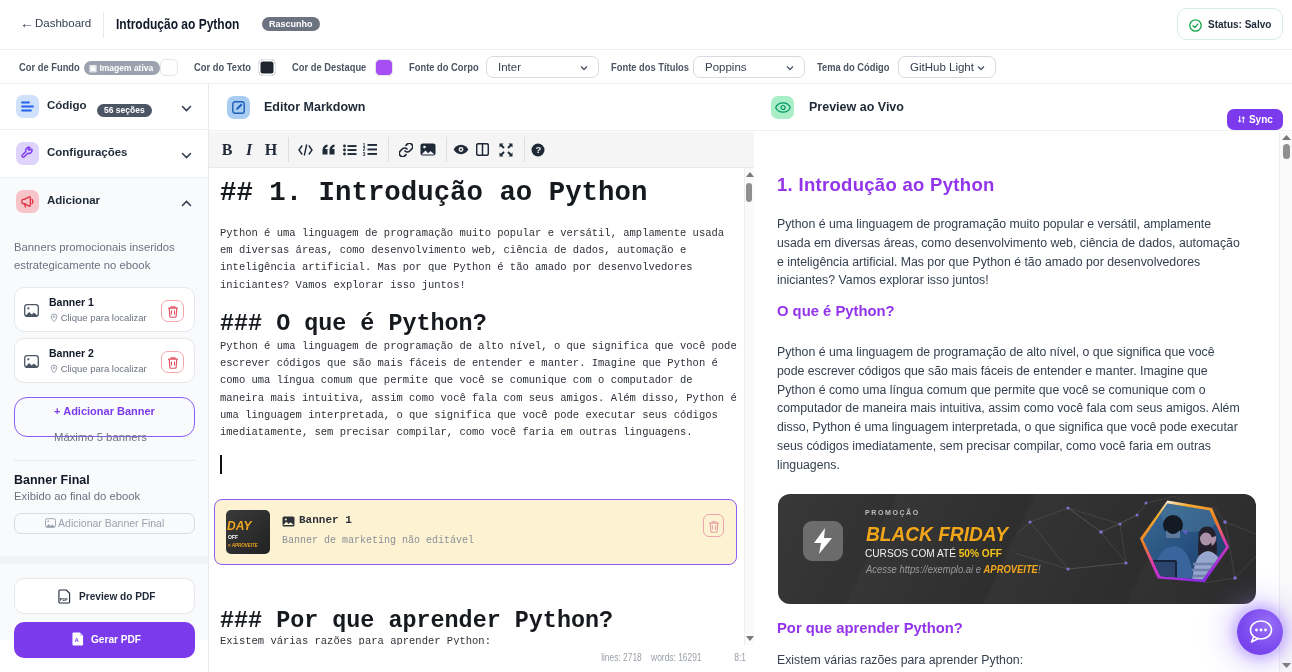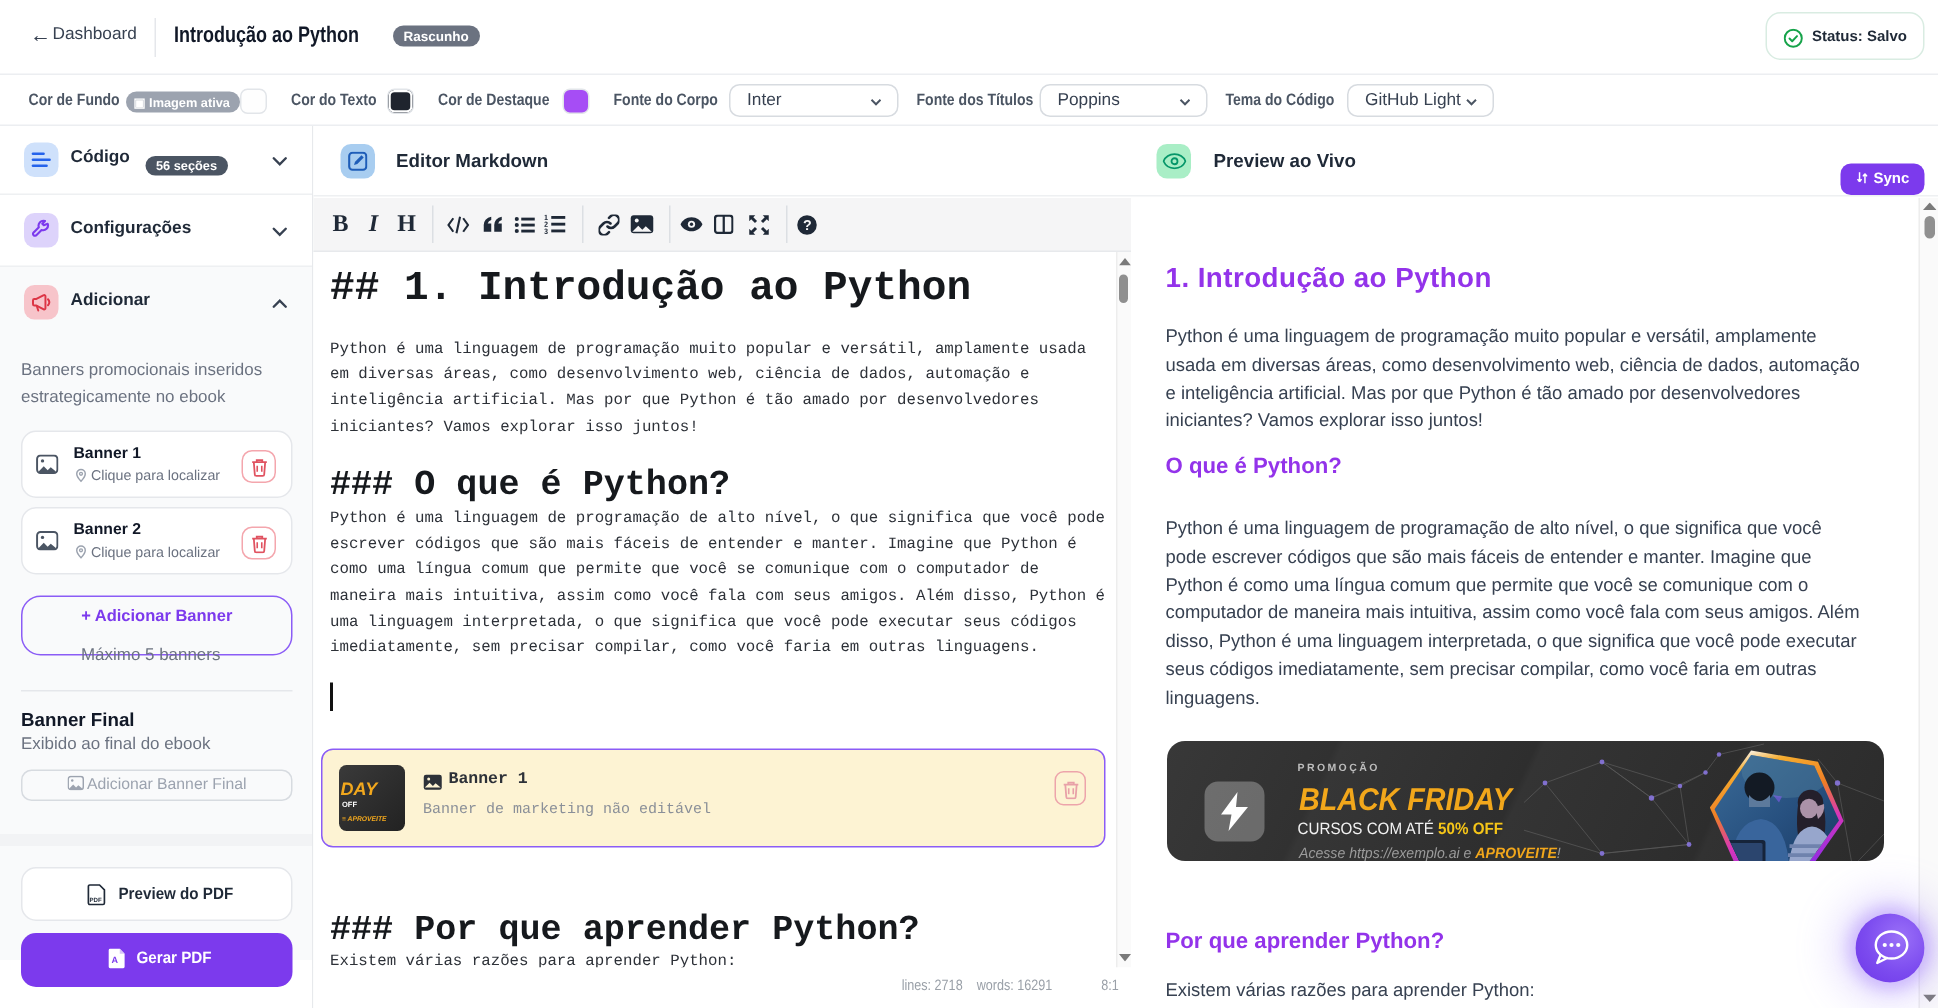--- a/index.html
+++ b/index.html
@@ -133,21 +133,21 @@
   letter-spacing:0.3px; white-space:nowrap; }
 .pvpara { position:absolute; left:23px; font-size:12.3px; line-height:18.8px; color:#374151; white-space:pre; }
 #pv-h3a { position:absolute; left:23px; top:171px; font-size:14.8px; line-height:17px; font-weight:700; color:#9333ea; }
 #pv-h3b { position:absolute; left:23px; top:487.5px; font-size:14.8px; line-height:17px; font-weight:700; color:#9333ea; }
 #pv-last { position:absolute; left:23px; top:519px; font-size:12.3px; line-height:18.8px; color:#374151; white-space:pre; }
 #pv-scroll { position:absolute; left:525px; top:48px; width:13px; height:540px; background:#fafafa;
   border-left:1px solid #ededed; }
 #pv-thumb { position:absolute; left:3px; top:12px; width:7px; height:15px; background:#909090; border-radius:3.5px; }
 
 
-#bf-banner { position:absolute; left:24px; top:362px; width:478px; height:80px; border-radius:12px;
+#bf-banner { position:absolute; left:24px; top:362px; width:478px; height:110px; border-radius:12px;
   background:linear-gradient(115deg,#383838 0%,#313131 22%,#363636 23%,#2e2e2e 48%,#343434 49%,#2d2d2d 75%,#323232 76%,#2b2b2b 100%); overflow:hidden;padding-left:16px; }
 #bf-bolt { position:absolute; left:25px; top:27px; width:40px; height:40px; border-radius:9px;
   background:rgba(255,255,255,0.28); }
 #bf-promo { position:absolute; left:87px; top:14.5px; font-size:7px; font-weight:700; color:#bdbdbd;
   letter-spacing:1.6px; }
 #bf-main { position:absolute; left:88px; top:29px; font-size:21px; line-height:21px; font-weight:700; font-style:italic;
   color:#f2a71b; letter-spacing:0px; white-space:nowrap; transform:scaleX(0.91); transform-origin:left top; }
 #bf-sub { position:absolute; left:87px; top:53px; font-size:11px; line-height:12px; color:#f2f2f2; white-space:nowrap; transform:scaleX(0.92); transform-origin:left top; }
 #bf-sub b { color:#f5c518; }
 #bf-link { position:absolute; left:88px; top:70px; font-size:10px; line-height:11px; font-style:italic; color:#9b9b9b; white-space:nowrap; transform:scaleX(0.94); transform-origin:left top; }

